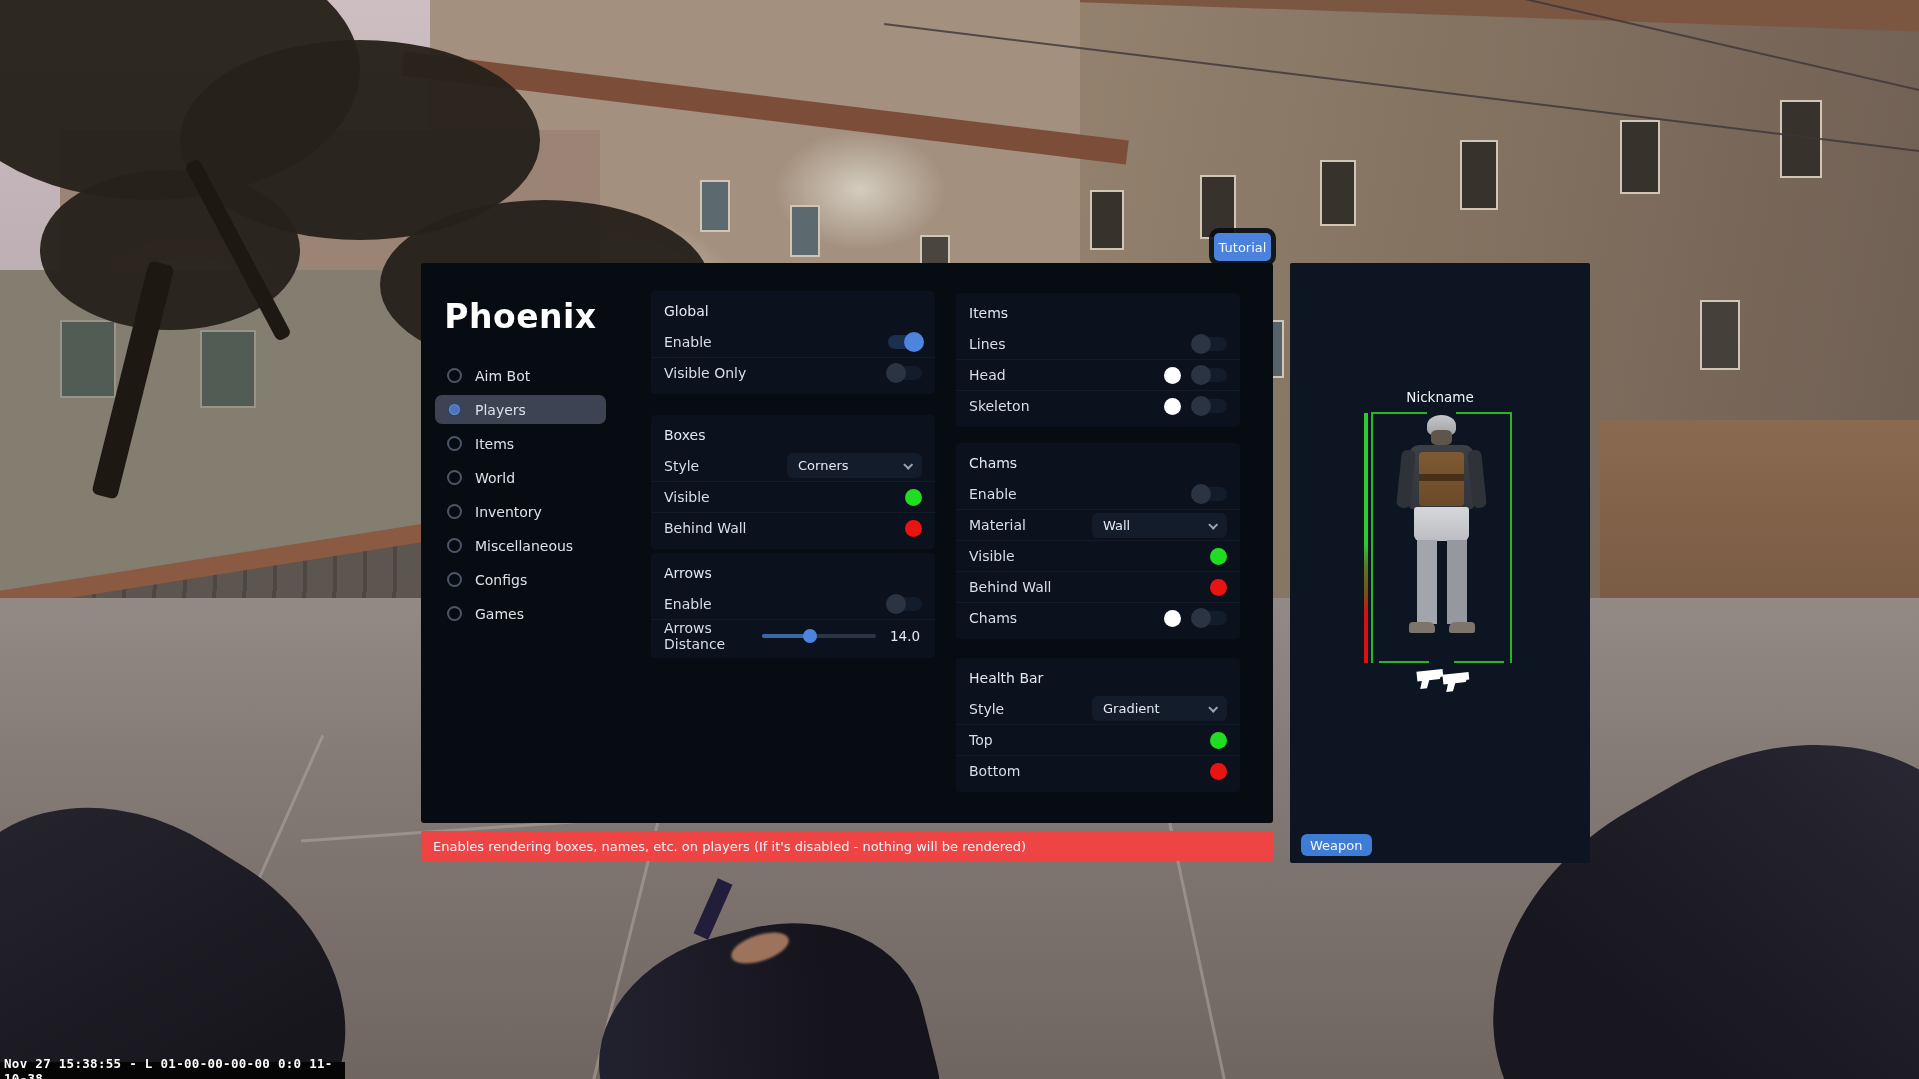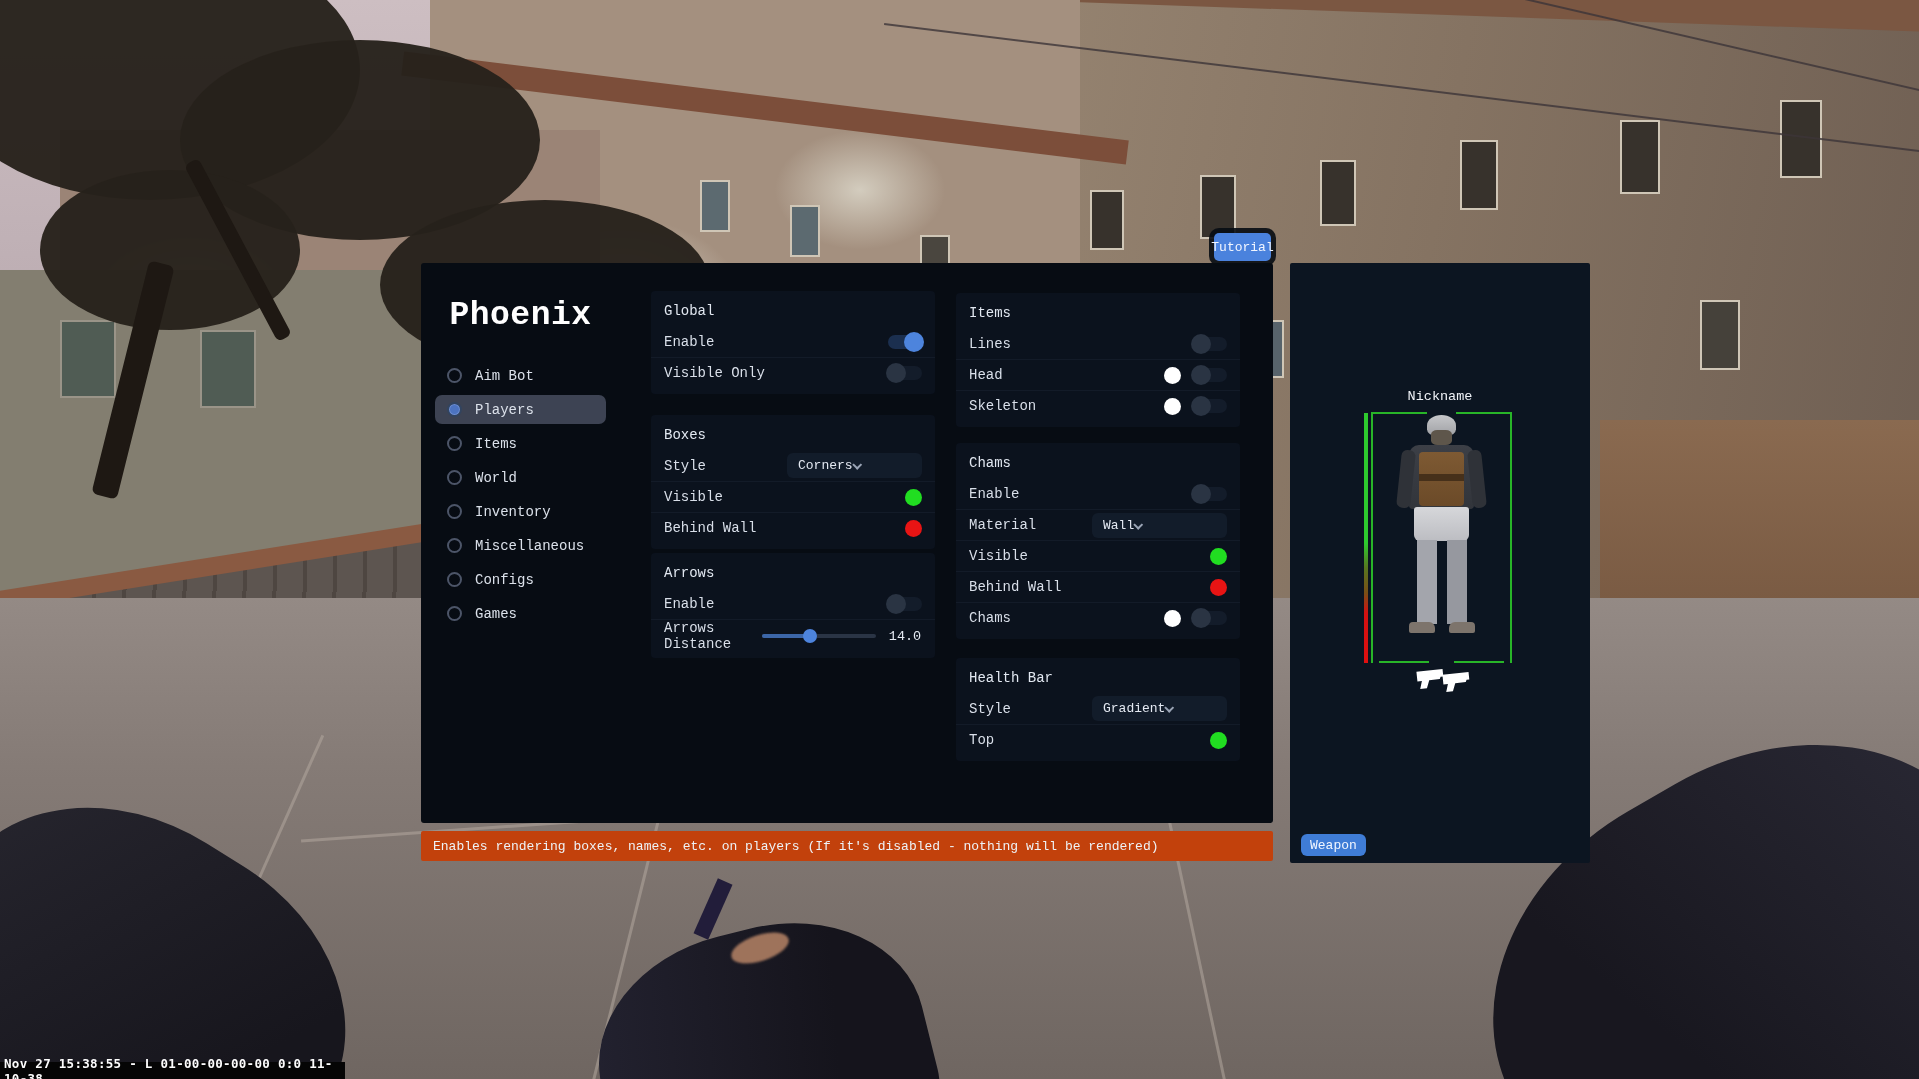--- a/index.html
+++ b/index.html
@@ -1,19 +1,19 @@
 <!DOCTYPE html>
 <html><head>
 <meta charset="utf-8">
 <style>
   html,body{margin:0;padding:0;background:#000;}
   .stage{position:relative;width:1919px;height:1079px;overflow:hidden;
          font-family:"DejaVu Sans","Liberation Sans",sans-serif;color:#dde4ee;}
   .stage *{box-sizing:border-box;}
-  .abs{position:absolute;font-family:Liberation Mono, monospace;}
+  .abs{position:absolute;}
 
   
   .scene{position:absolute;inset:0;background:linear-gradient(180deg,#cdbec2 0%,#c0b1b6 22%,#b2a2a7 45%,#a3948f 60%);}
   .bld{position:absolute;}
   .win{position:absolute;background:#37322c;border:2px solid #cfc6b6;}
   .tree-blob{position:absolute;background:#27211b;border-radius:50%;opacity:.96;}
   .trunk{position:absolute;background:#1e1813;border-radius:6px;}
   .wire{position:absolute;height:2px;background:#3c3438;opacity:.8;}
   .ground{position:absolute;left:0;right:0;top:598px;height:481px;
           background:linear-gradient(180deg,#948a85 0%,#857b76 35%,#6f6661 100%);}
@@ -46,35 +46,35 @@
 
   .toggle{width:34px;height:14px;border-radius:7px;position:relative;background:#131c2a;flex:0 0 auto;}
   .toggle .knob{position:absolute;top:-3px;width:20px;height:20px;border-radius:50%;}
   .toggle.off .knob{left:-2px;background:#2a3443;}
   .toggle.on{background:#1b2f4f;}
   .toggle.on .knob{right:-2px;background:#4d84dd;}
 
   .dot{width:17px;height:17px;border-radius:50%;flex:0 0 auto;}
 
   .select{width:135px;height:25px;background:#121c2a;border-radius:6px;display:flex;align-items:center;
-          justify-content:flex-start;padding:0 11px;font-size:13px;color:#e4e9f2;}
+          justify-content:space-between;padding:0 11px;font-size:13px;color:#e4e9f2;}
   .chev{width:7px;height:7px;border-right:2px solid #9aa4b5;border-bottom:2px solid #9aa4b5;transform:rotate(45deg) translateY(-1px);}
 
   .slider{position:relative;width:114px;height:14px;flex:0 0 auto;}
   .slider .track{position:absolute;left:0;right:0;top:5px;height:4px;border-radius:2px;background:#2a3445;}
   .slider .fill{position:absolute;left:0;top:5px;height:4px;border-radius:2px;background:#3c66a8;}
   .slider .knob{position:absolute;top:0;width:14px;height:14px;margin-left:-7px;border-radius:50%;background:#4d84dd;}
   .slider-val{width:34px;text-align:center;font-size:13.5px;color:#e4e9f2;}
 
   
   #card-global{top:28px;} #card-boxes{top:152px;} #card-arrows{top:290px;}
   #card-items{top:30px;} #card-chams{top:180px;} #card-health{top:395px;}
 
   
-  .tooltip-bar{left:421px;top:831px;width:852px;height:30px;background:#c2410c;border-radius:2px;
+  .tooltip-bar{left:421px;top:831px;width:852px;height:30px;background:#ef4444;border-radius:2px;
                display:flex;align-items:center;padding:0 12px;font-size:13px;color:#eef3f7;z-index:20;}
 
   
   .preview{left:1290px;top:263px;width:300px;height:600px;background:#0c1521;border-radius:2px;z-index:20;}
   .nickname{position:absolute;left:0;top:126px;width:100%;text-align:center;font-size:13.5px;color:#f0f3f8;}
   .espbox{position:absolute;left:81px;top:149px;width:141px;height:251px;}
   .espbox .v{position:absolute;top:0;bottom:0;width:2px;background:#28b528;}
   .espbox .h{position:absolute;height:2px;background:#28b528;}
   .healthbar{position:absolute;left:74px;top:150px;width:4px;height:250px;
              background:linear-gradient(180deg,#2ecb2e 0%,#2ecb2e 52%,#58761f 62%,#7a4f16 72%,#d41111 80%,#e01010 100%);}
@@ -326,20 +326,24 @@
           <span>Style</span>
           <span class="select">
             <span>Gradient</span>
             <span class="chev"></span>
           </span>
         </div>
         <div class="row">
           <span>Top</span>
           <span class="dot" style="background-color: rgb(33, 221, 33);"></span>
         </div>
+        <div class="row">
+          <span>Bottom</span>
+          <span class="dot" style="background-color: rgb(232, 20, 20);"></span>
+        </div>
       </div>
     </div>
   </div>
 
   <div class="abs tooltip-bar">
     <span>Enables rendering boxes, names, etc. on players (If it's disabled - nothing will be rendered)</span>
   </div>
 
   <div class="abs preview">
     <div class="nickname">Nickname</div>

